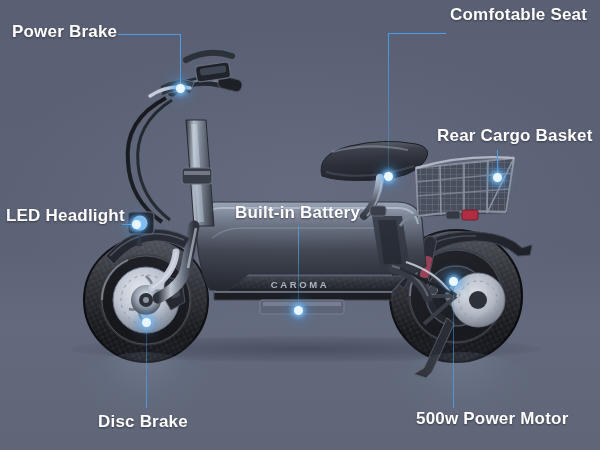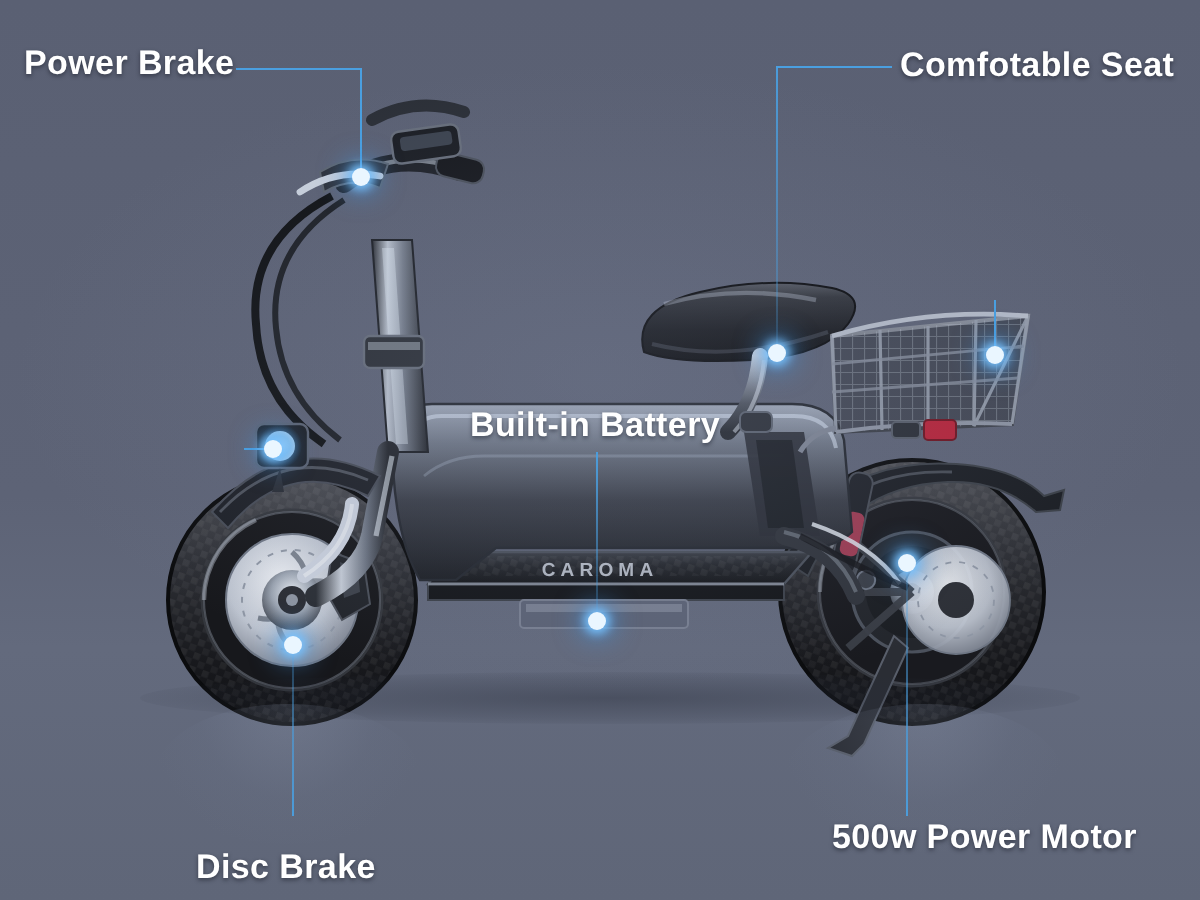--- a/index.html
+++ b/index.html
@@ -300,33 +300,35 @@
   </svg>
 
   <div class="lead h" style="left:118px; top:34px; width:62px;"></div>
   <div class="lead v" style="left:180px; top:34px; height:54px;"></div>
   <div class="hotspot" style="left:175.5px; top:83.5px;"></div>
   <div class="callout-label" style="left:12px; top:22px;">Power Brake</div>
 
   <div class="lead h" style="left:388px; top:33px; width:58px;"></div>
   <div class="lead v soft" style="left:388px; top:33px; height:143px;"></div>
   <div class="hotspot" style="left:383.5px; top:171.5px;"></div>
-  <div class="callout-label" style="left:450px; top:23px;">Comfotable Seat</div>
+  <div class="callout-label" style="left:450px; top:5px;">Comfotable Seat</div>
 
   <div class="lead v" style="left:497px; top:150px; height:27px;"></div>
   <div class="hotspot" style="left:492.5px; top:172.5px;"></div>
+  <div class="callout-label" style="left:437px; top:126px;">Rear Cargo Basket</div>
 
   <div class="lead h" style="left:122px; top:224px; width:18px;"></div>
   <div class="hotspot" style="left:131.5px; top:219.5px;"></div>
+  <div class="callout-label" style="left:6px; top:206px;">LED Headlight</div>
 
   <div class="lead v soft" style="left:298px; top:226px; height:84px;"></div>
   <div class="hotspot" style="left:293.5px; top:305.5px;"></div>
   <div class="callout-label" style="left:235px; top:203px;">Built-in Battery</div>
 
   <div class="lead v soft-up" style="left:146px; top:322px; height:86px;"></div>
   <div class="hotspot" style="left:141.5px; top:317.5px;"></div>
-  <div class="callout-label" style="left:98px; top:424px;">Disc Brake</div>
+  <div class="callout-label" style="left:98px; top:412px;">Disc Brake</div>
 
   <div class="lead v soft-up" style="left:453px; top:281px; height:127px;"></div>
   <div class="hotspot" style="left:448.5px; top:276.5px;"></div>
   <div class="callout-label" style="left:380px; top:409px;margin-left:36px;">500w Power Motor</div>
 
 </div>
 
 </body></html>

